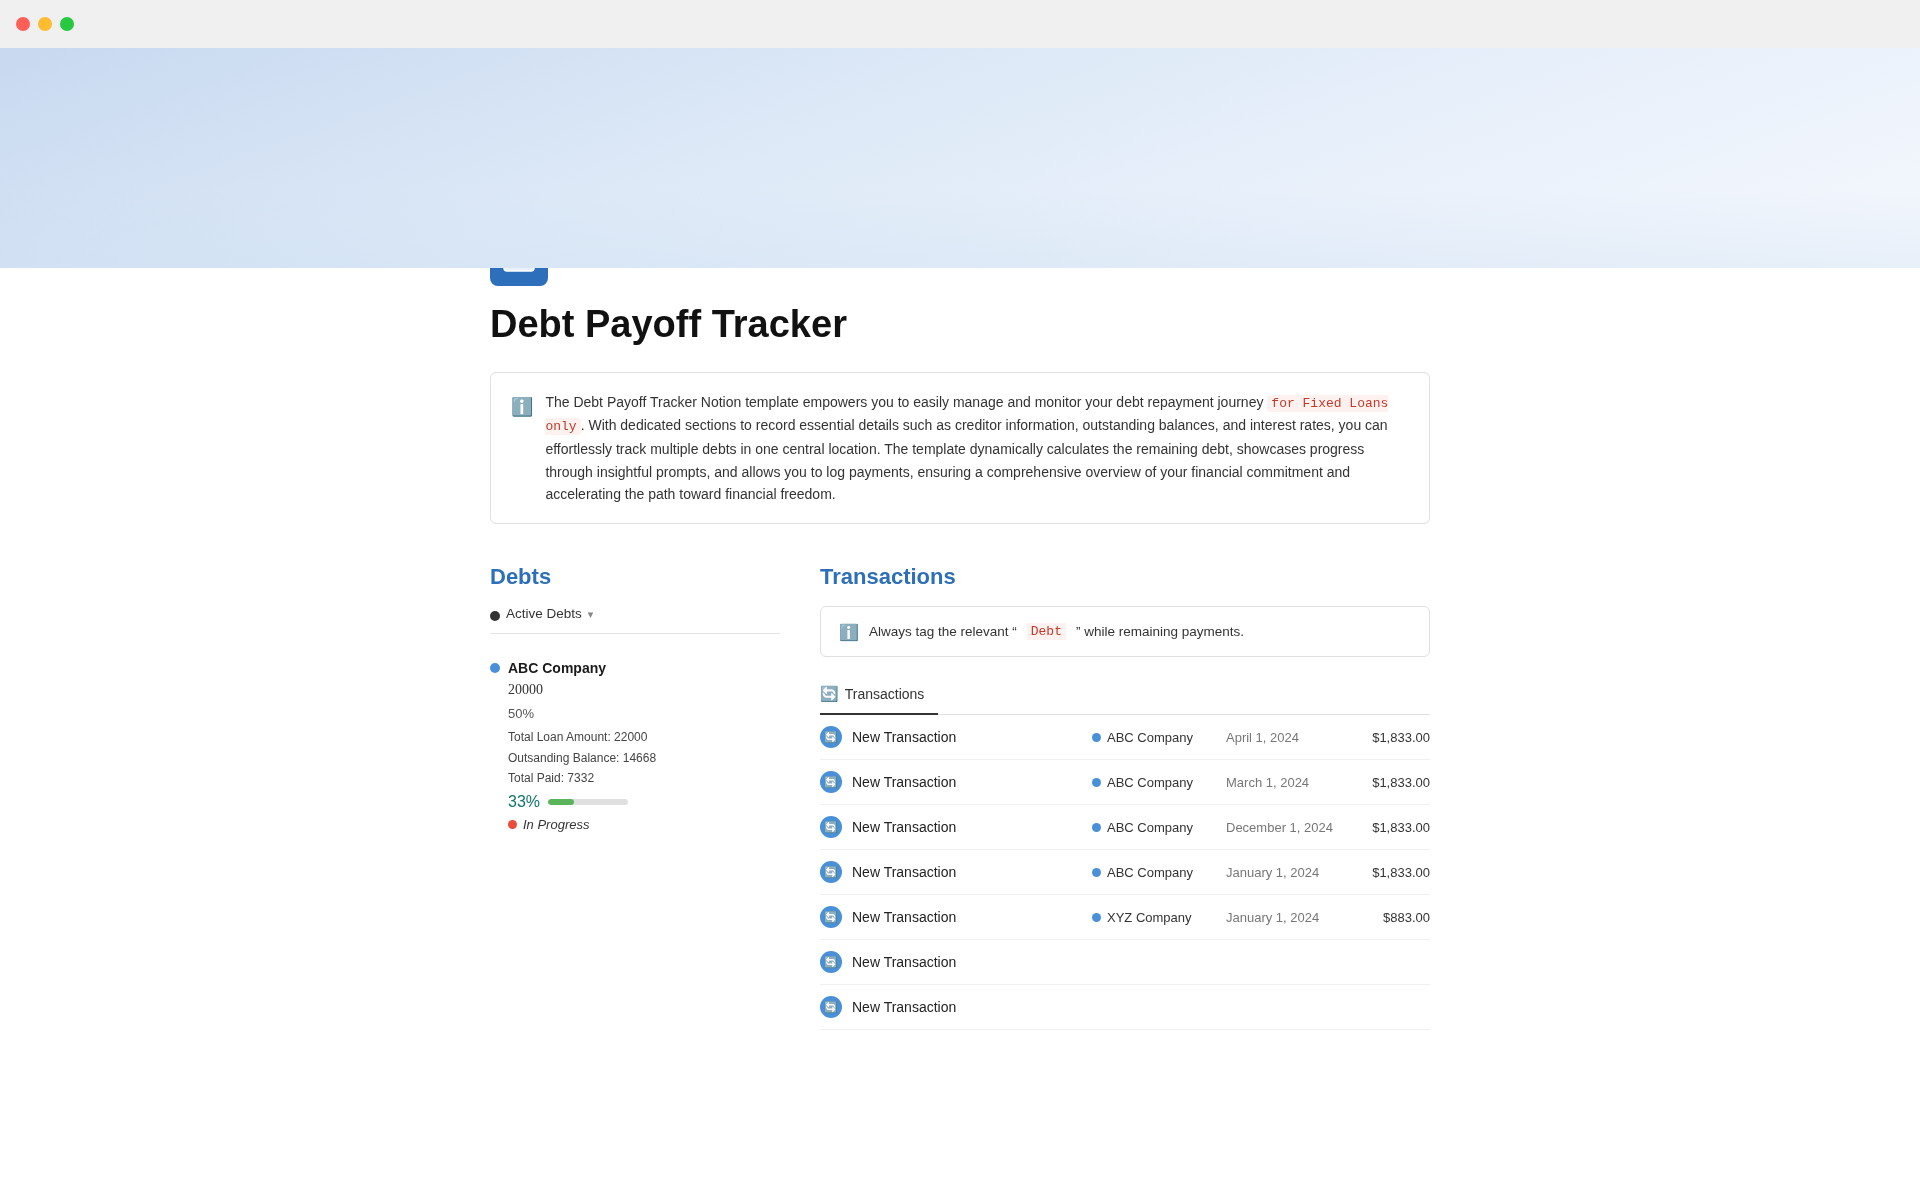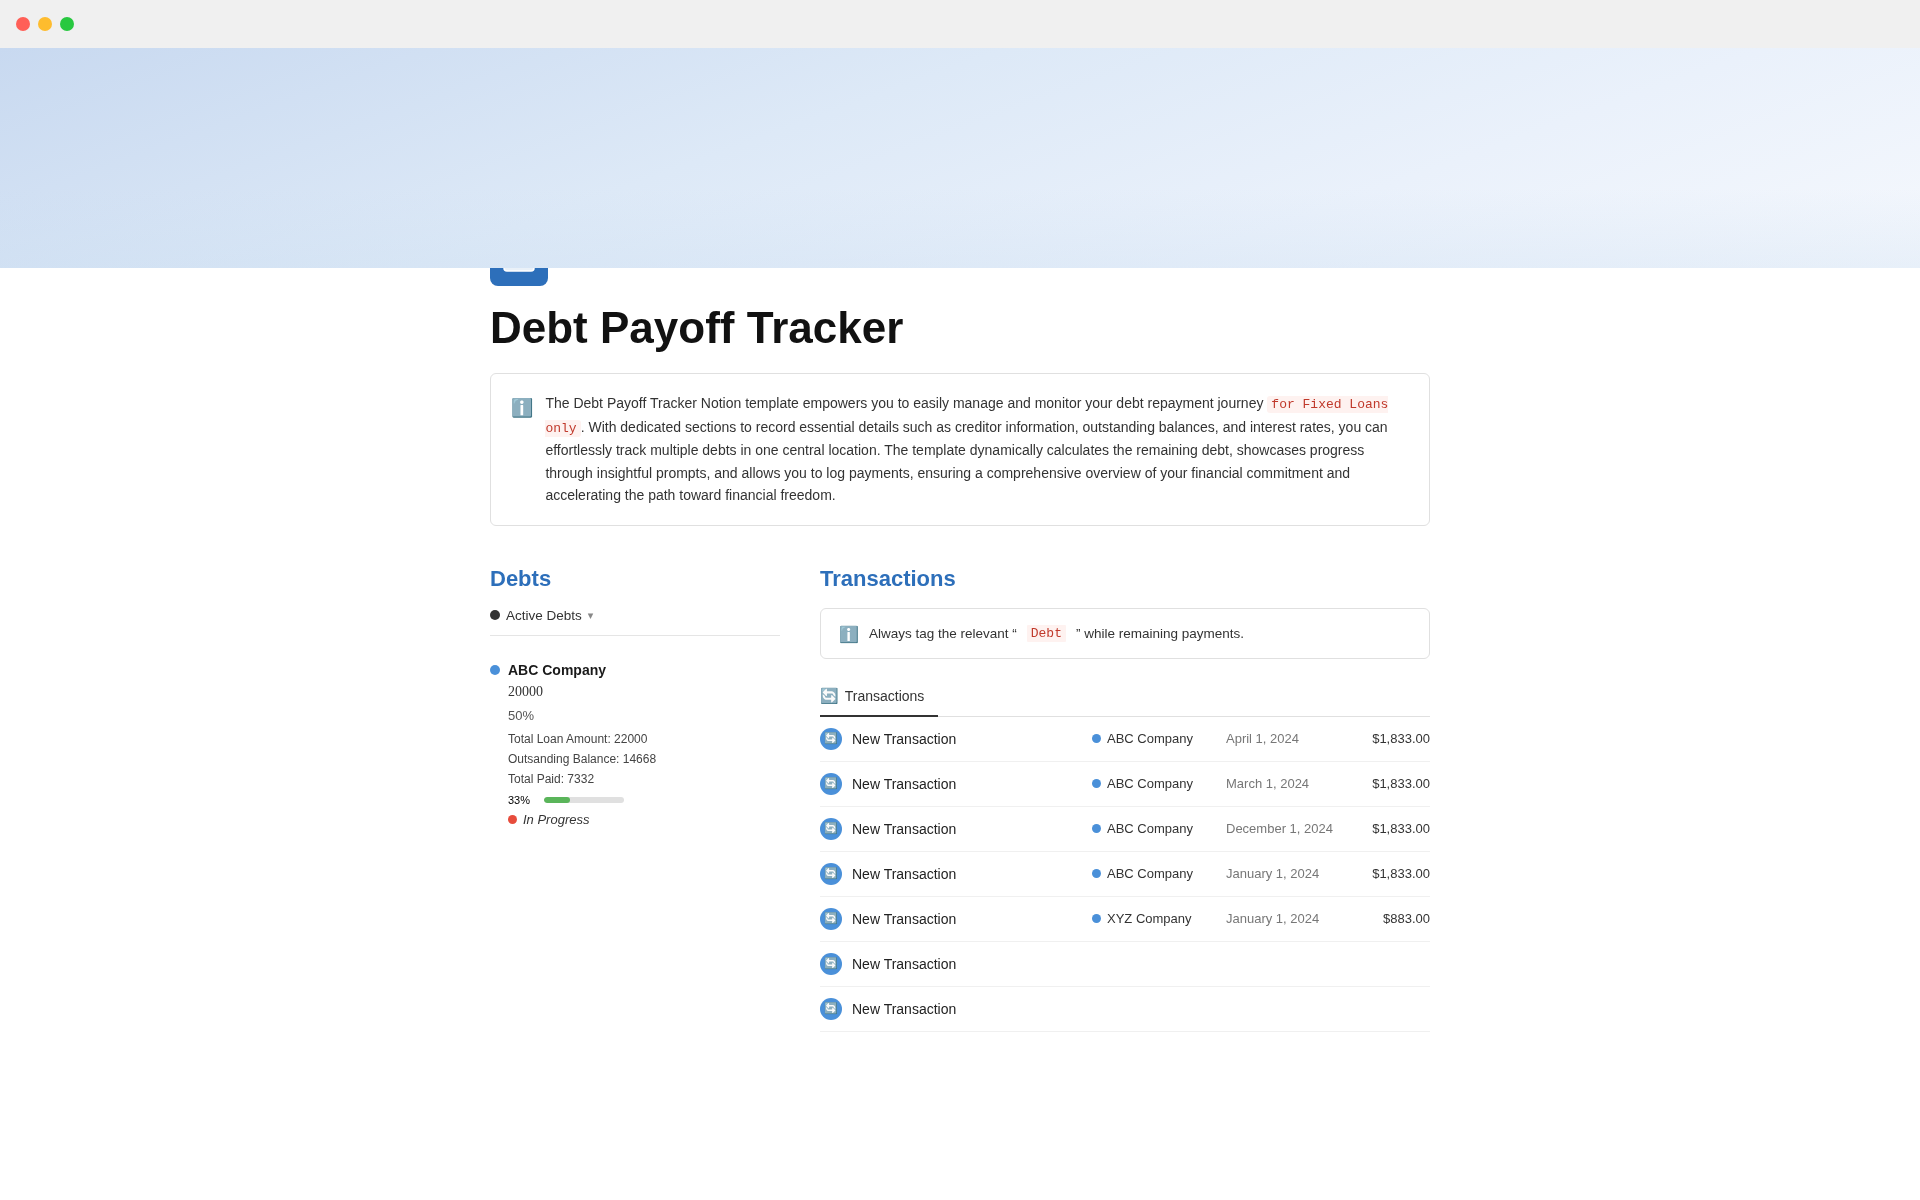--- a/index.html
+++ b/index.html
@@ -64,24 +64,24 @@
       border-radius: 8px;
       display: flex;
       align-items: center;
       justify-content: center;
       font-size: 26px;
       color: #fff;
     }
 
     
     .page-title {
-      font-size: 44px;
+      font-size: 38px;
       font-weight: 700;
       color: #111;
-      margin-bottom: 18px;
+      margin-bottom: 24px;
       line-height: 1.2;
     }
 
     
     .info-box {
       border: 1px solid #e0e0e0;
       border-radius: 6px;
       padding: 18px 20px;
       background: #fff;
       display: flex;
@@ -118,21 +118,21 @@
       font-size: 22px;
       font-weight: 600;
       color: #2d6fba;
       margin-bottom: 16px;
     }
 
     
     .debts-section {}
     .debts-filter {
       display: flex;
-      align-items: center;
+      align-items: flex-end;
       gap: 6px;
       font-size: 13.5px;
       font-weight: 500;
       color: #333;
       margin-bottom: 16px;
       padding-bottom: 12px;
       border-bottom: 1px solid #e5e5e5;
       cursor: pointer;
     }
     .filter-dot {
@@ -182,22 +182,22 @@
       margin-left: 18px;
     }
     .progress-row {
       display: flex;
       align-items: center;
       gap: 8px;
       margin-left: 18px;
       margin-top: 4px;
     }
     .progress-pct {
-      font-size: 11px;
-      color: #000000;
+      font-size: 16px;
+      color: #0f766e;
       min-width: 28px;
     }
     .progress-bar-wrap {
       flex: 1;
       height: 6px;
       background: #e0e0e0;
       border-radius: 3px;
       overflow: hidden;
       max-width: 80px;
     }

